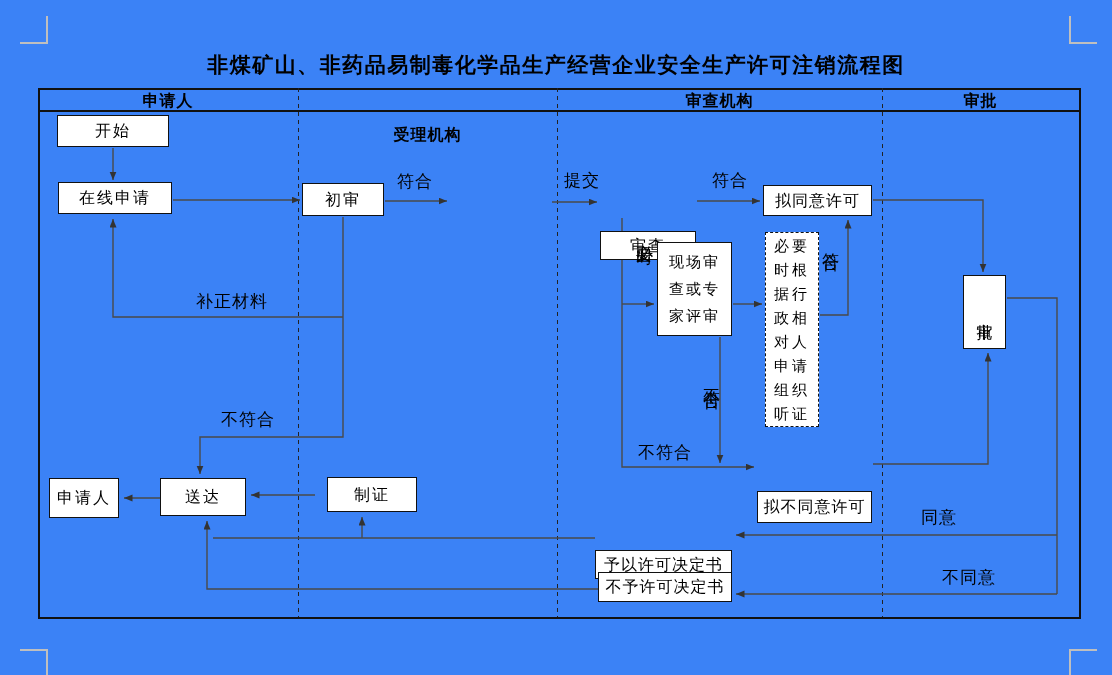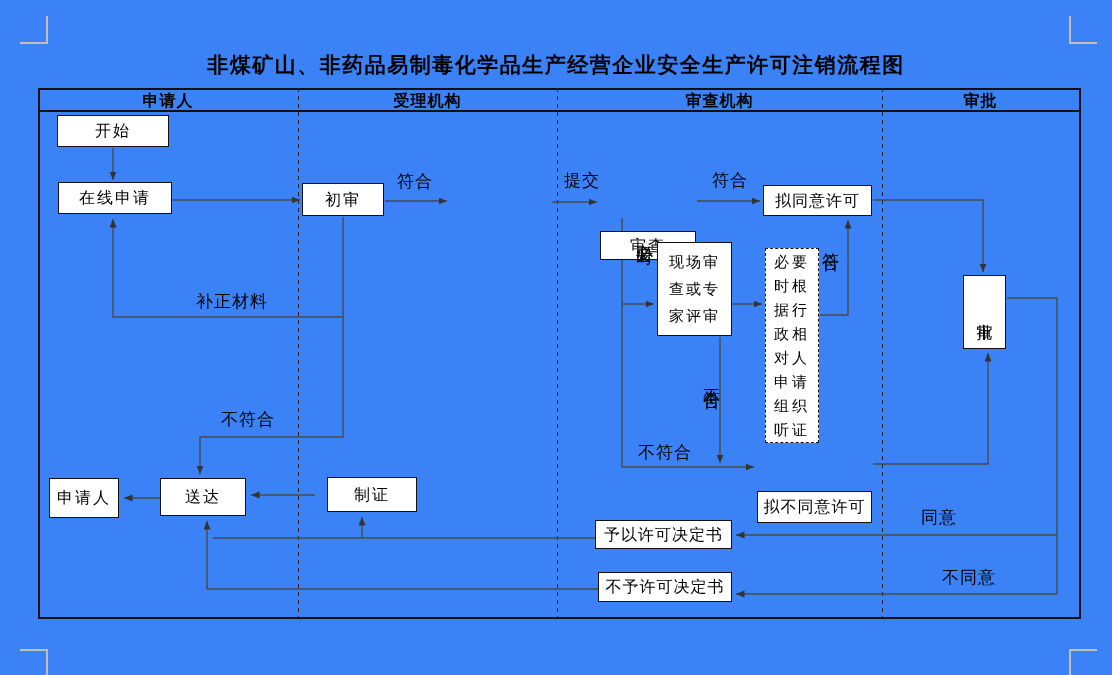--- a/index.html
+++ b/index.html
@@ -16,21 +16,21 @@
 
   .title{
     position:absolute;left:0;top:51px;width:1112px;text-align:center;
     font-size:21px;font-weight:bold;letter-spacing:1.5px;
   }
   
   .frame{position:absolute;left:38px;top:88px;width:1039px;height:527px;border:2px solid #111;}
   .headrow{position:absolute;left:38px;top:88px;width:1041px;height:22px;border-bottom:2px solid #111;}
   .lanehead{position:absolute;top:91px;height:18px;font-size:16px;font-weight:bold;text-align:center;letter-spacing:1px;}
   .lh0{left:38px;width:260px;}
-  .lh1{left:298px;width:259px;}
+  .lh1{left:298px;width:259px;margin-top:34px;}
   .lh2{left:557px;width:325px;}
   .lh3{left:882px;width:197px;}
   .vsep{position:absolute;top:88px;height:529px;width:1px;
     background:repeating-linear-gradient(to bottom,#222 0 4px,transparent 4px 8px);}
   .vs0{left:298px;} .vs1{left:557px;} .vs2{left:882px;}
 
   
   .node{
     position:absolute;border:1.6px solid #111;background:#fff;
     display:flex;align-items:center;justify-content:center;
@@ -40,28 +40,28 @@
   .vtext{writing-mode:vertical-rl;text-orientation:upright;}
 
   #n-start{left:57px;top:115px;width:110px;height:30px;}
   #n-online{left:58px;top:182px;width:112px;height:30px;}
   #n-prelim{left:302px;top:183px;width:80px;height:31px;}
   #n-accept{left:450px;top:187px;width:99px;height:28px;}
   #n-review{left:600px;top:204px;width:94px;height:27px;margin-top:27px;}
   #n-proposeok{left:763px;top:185px;width:107px;height:29px;letter-spacing:1px;}
   #n-site{left:657px;top:242px;width:73px;height:92px;font-size:15px;}
   #n-site .wrap{width:51px;line-height:27px;letter-spacing:2px;}
-  #n-hearing{left:765px;top:232px;width:52px;height:193px;font-size:15px;margin-top:16px;}
+  #n-hearing{left:765px;top:232px;width:52px;height:193px;font-size:15px;}
   #n-hearing .wrap{width:36px;line-height:24px;letter-spacing:3px;}
   #n-proposeno{left:757px;top:447px;width:113px;height:30px;letter-spacing:1px;margin-top:44px;}
   #n-approve{left:963px;top:275px;width:41px;height:72px;}
   #n-applicant{left:49px;top:478px;width:68px;height:38px;}
   #n-deliver{left:160px;top:478px;width:84px;height:36px;}
   #n-makecert{left:315px;top:477px;width:88px;height:33px;margin-left:12px;}
-  #n-grant{left:595px;top:520px;width:135px;height:27px;letter-spacing:1px;}
+  #n-grant{left:595px;top:550px;width:135px;height:27px;letter-spacing:1px;}
   #n-deny{left:598px;top:572px;width:132px;height:28px;letter-spacing:1px;}
 
   
   .elabel{position:absolute;font-size:17px;letter-spacing:1px;white-space:nowrap;}
   #l-pass1{left:397px;top:170px;}
   #l-submit{left:564px;top:169px;}
   #l-pass2{left:712px;top:169px;}
   #l-supp{left:196px;top:290px;}
   #l-fail1{left:221px;top:408px;}
   #l-neces{left:633px;top:231px;height:62px;}

